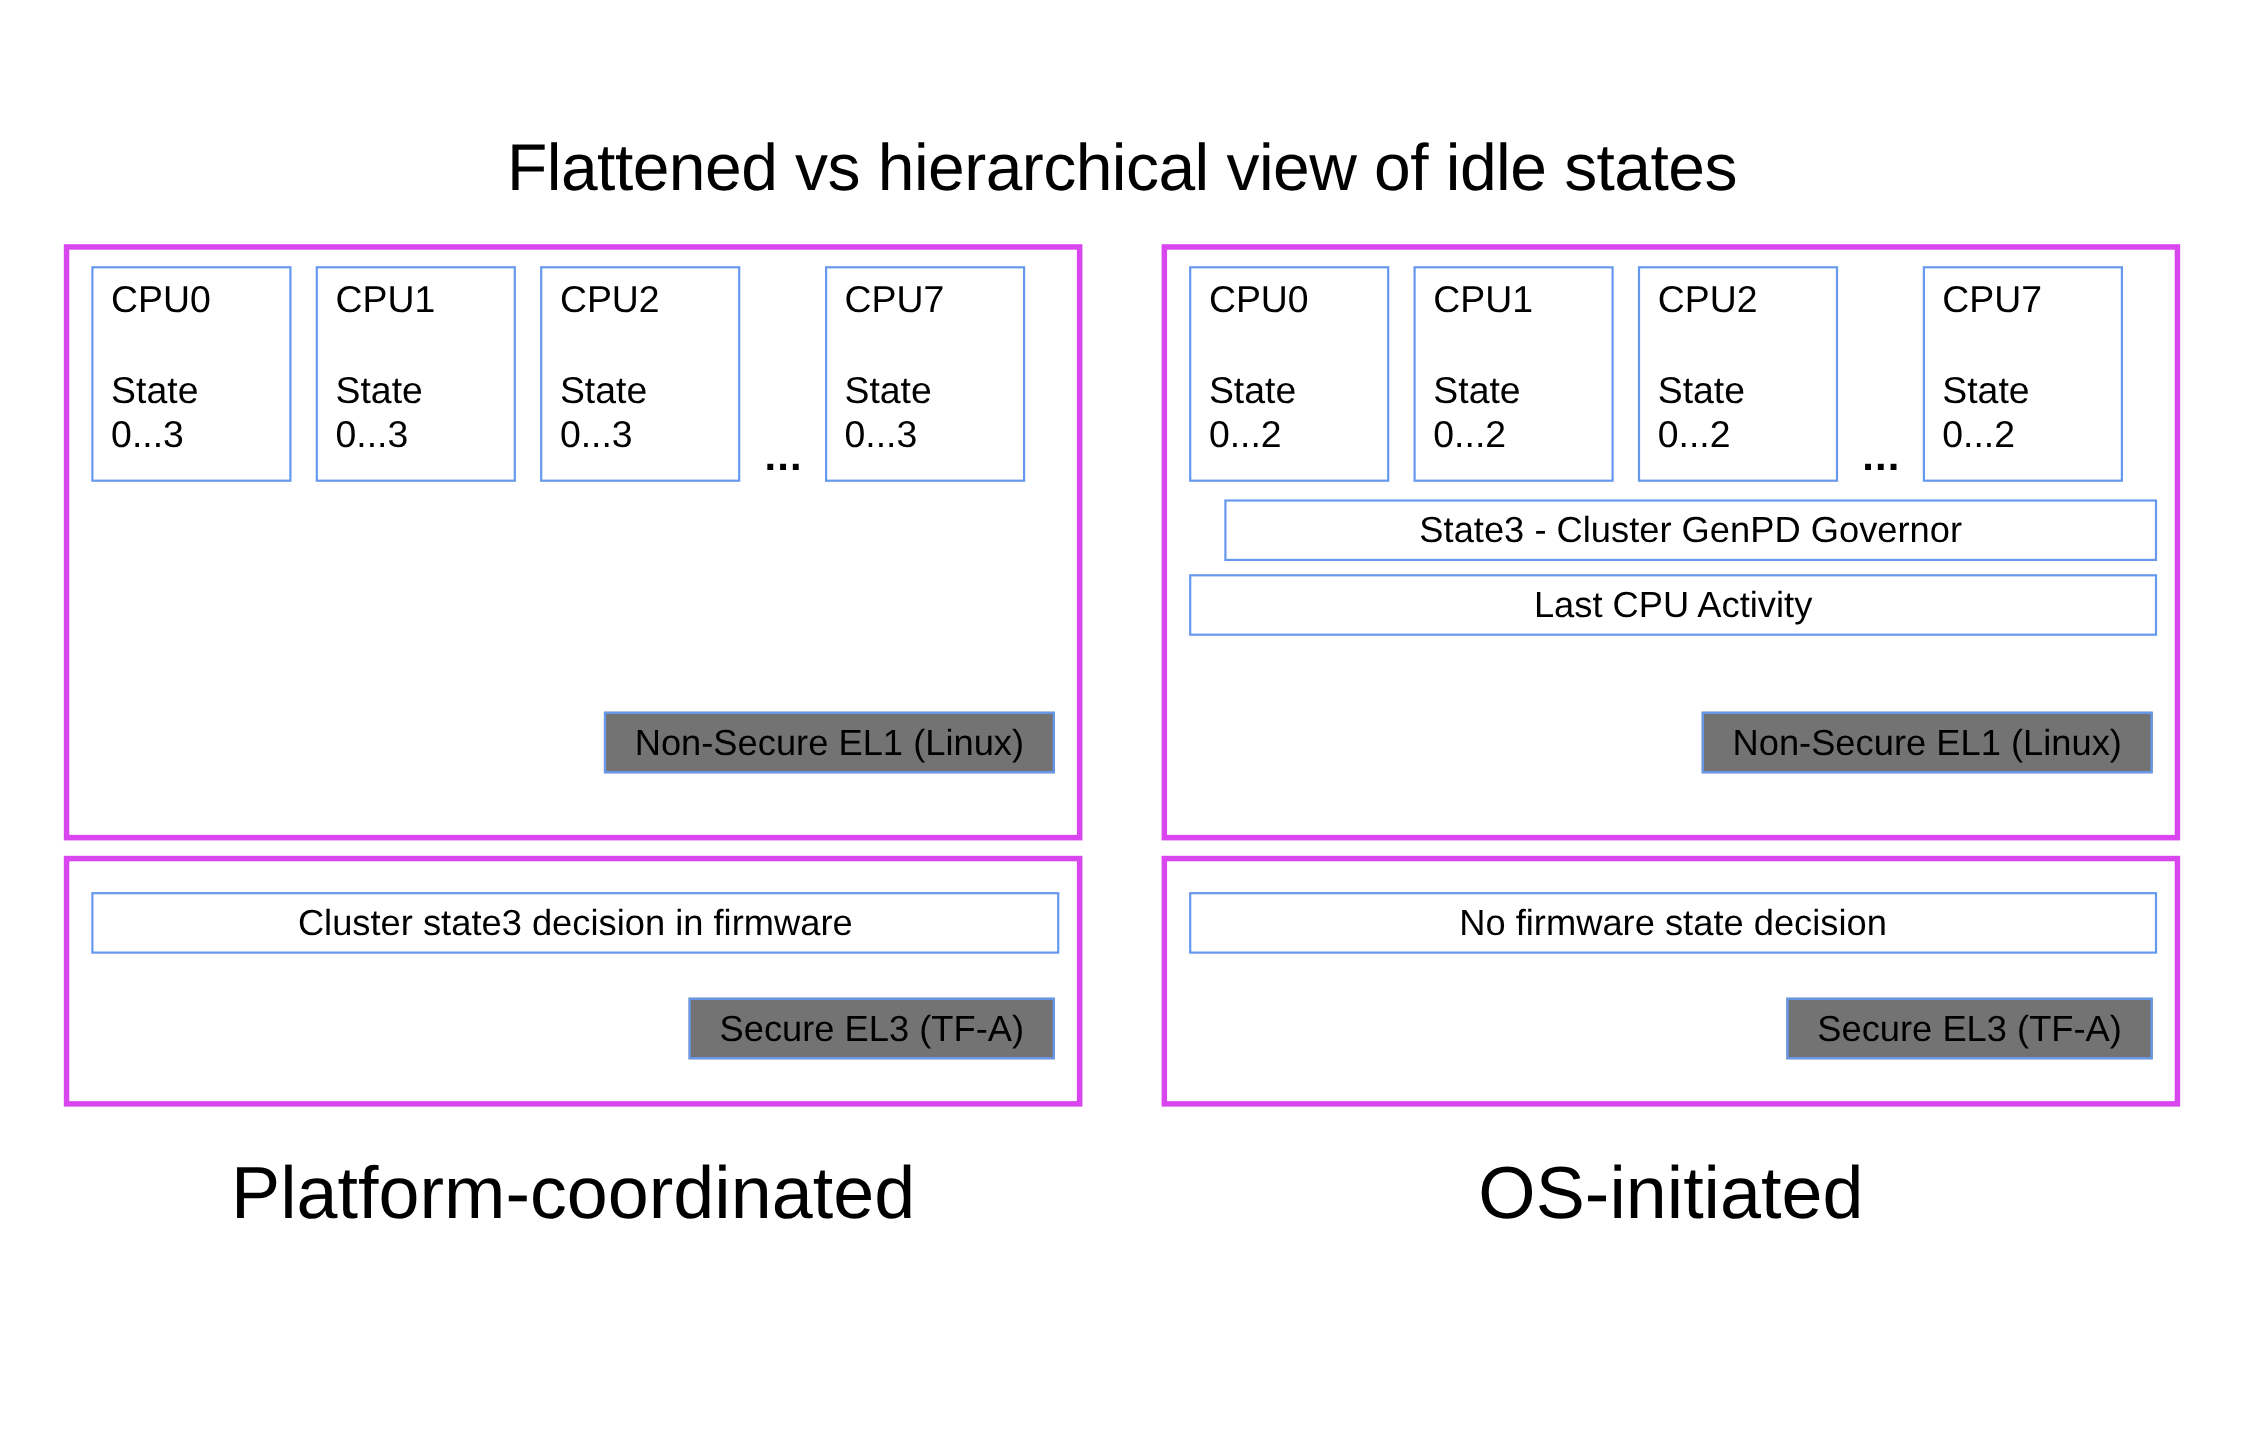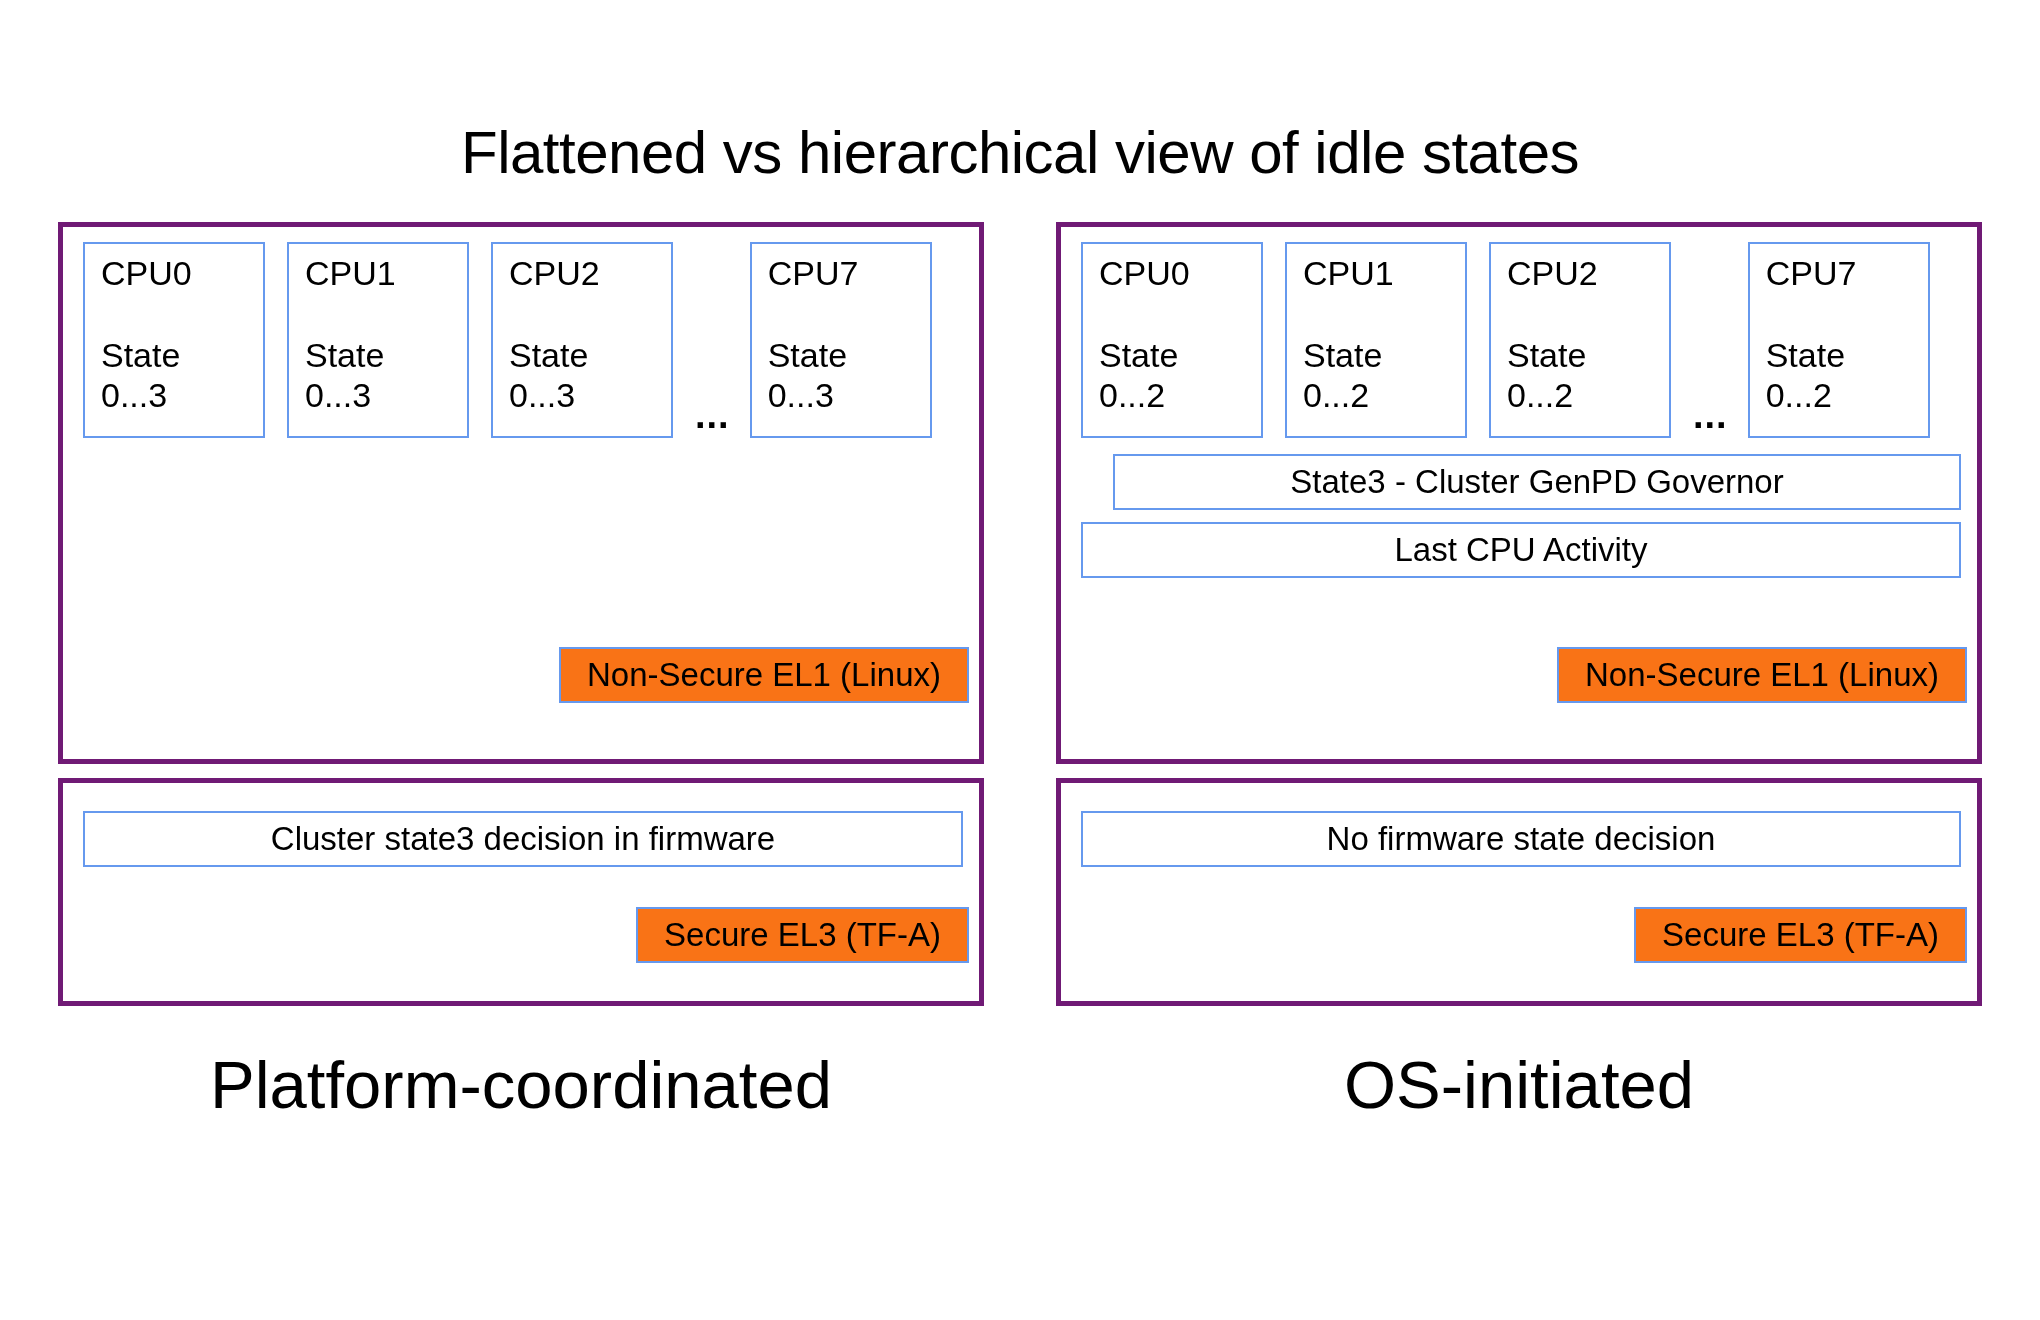--- a/index.html
+++ b/index.html
@@ -34,21 +34,21 @@
   .column {
     position: absolute;
     top: 222px;
   }
   .column.left  { left: 58px;   width: 926px; }
   .column.right { left: 1056px; width: 926px; }
 
   
   .panel {
     box-sizing: border-box;
-    border: 5px solid #701a75;
+    border: 5px solid #d946ef;
     background: #ffffff;
     position: relative;
   }
   .panel.os-panel   { height: 542px; }
   .panel.fw-panel   { height: 228px; margin-top: 14px; }
 
   
   .cpu-row {
     position: absolute;
     left: 20px;
@@ -105,24 +105,24 @@
   }
   .bar.genpd       { top: 227px; margin-left: 32px; }
   .bar.last-act-r  { top: 295px; }
   .bar.last-act-l  { top: 246px; }
   .bar.fw-bar      { top: 28px; left: 20px; right: 16px; }
 
   
   .el-box {
     box-sizing: border-box;
     position: absolute;
-    right: 10px;
+    right: 20px;
     height: 56px;
     border: 2px solid #6699ee;
-    background: #f97316;
+    background: #737373;
     display: flex;
     align-items: center;
     justify-content: center;
     padding: 0 26px;
     font-size: 33px;
     font-family: "Liberation Sans", sans-serif;
     white-space: nowrap;
   }
   .el-box.el1 { top: 420px; }
   .el-box.el3 { top: 124px; }

